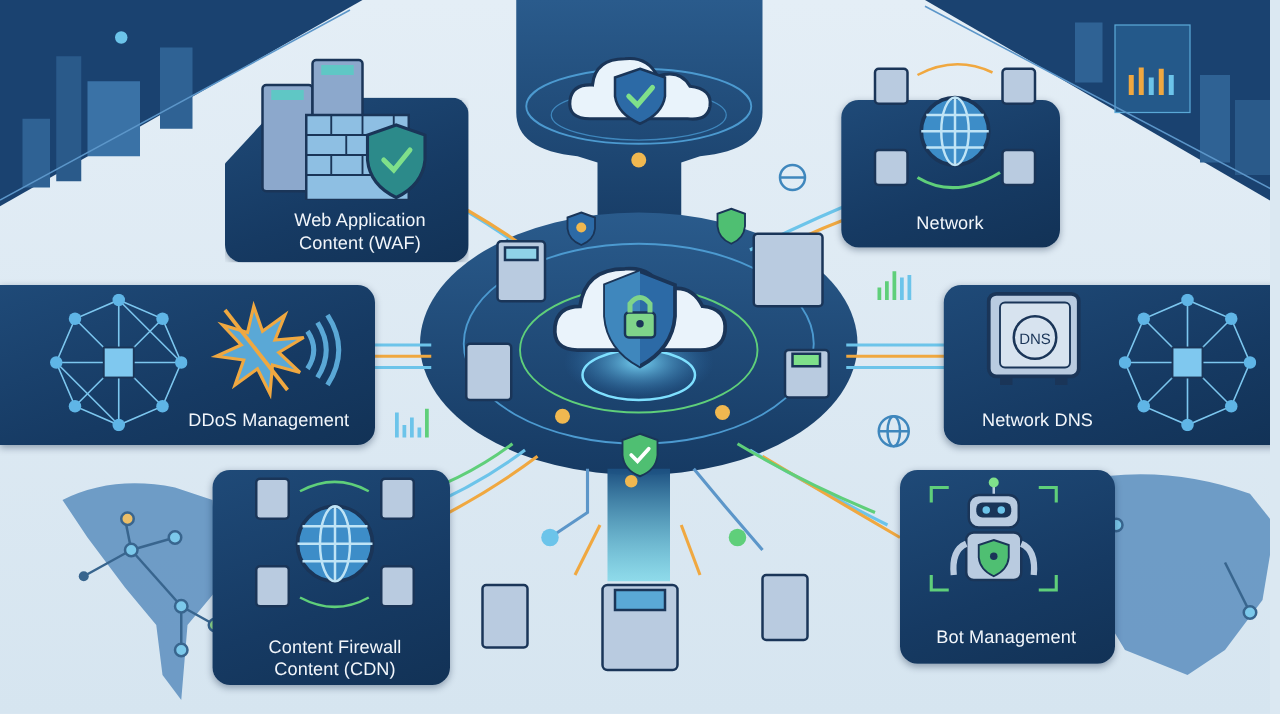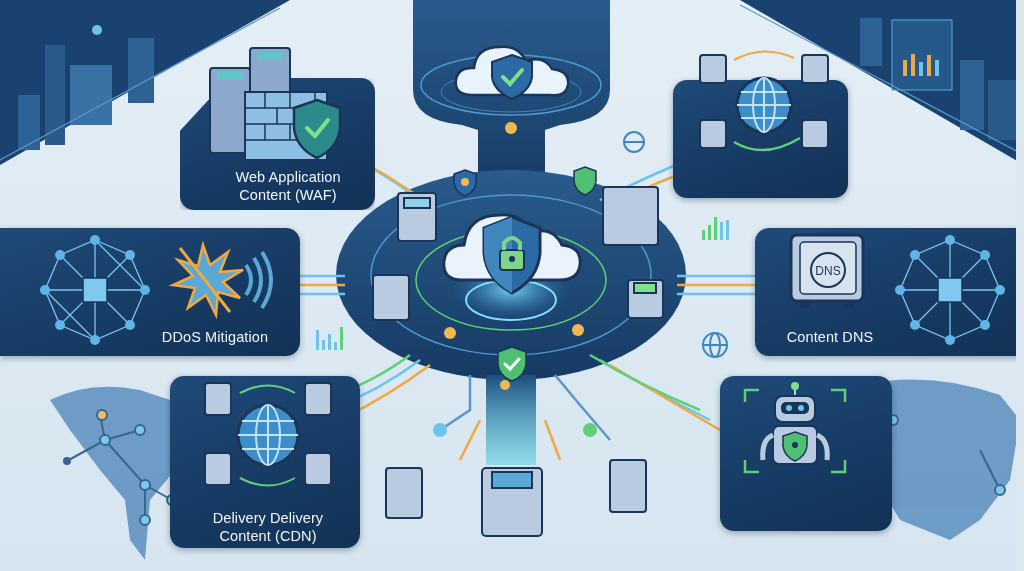--- a/index.html
+++ b/index.html
@@ -232,20 +232,21 @@
     <g fill="none" stroke="#bfe4f6" stroke-width="2">
       <ellipse cx="74" cy="55" rx="11" ry="27"></ellipse>
         <line x1="47" y1="55" x2="101" y2="55"></line>
       <line x1="51" y1="42" x2="97" y2="42"></line>
         <line x1="51" y1="68" x2="97" y2="68"></line>
         <line x1="74" y1="28" x2="74" y2="82"></line>
     </g>
     <path d="M44,92 Q74,110 110,88" fill="none" stroke="#5fcf7a" stroke-width="2.5"></path>
     <path d="M44,10 Q74,-6 104,8" fill="none" stroke="#f0a840" stroke-width="2"></path>
   </svg>
+  <div class="label" style="left:690px;top:170px;width:140px;">Network</div>
 
   <div class="panel" style="left:0;top:228px;width:300px;height:128px;border-radius:0 14px 14px 0;"></div>
   <svg class="abs" style="left:40px;top:235px" width="110" height="110" viewBox="0 0 110 110">
     <g stroke="#7cc6ee" stroke-width="1.3" fill="none">
       <polygon points="55,5 90,20 105,55 90,90 55,105 20,90 5,55 20,20"></polygon>
       <line x1="55" y1="5" x2="55" y2="105"></line>
         <line x1="5" y1="55" x2="105" y2="55"></line>
       <line x1="20" y1="20" x2="90" y2="90"></line>
         <line x1="90" y1="20" x2="20" y2="90"></line>
       <line x1="55" y1="5" x2="105" y2="55"></line>
@@ -263,21 +264,21 @@
       </g>
     <rect x="43" y="43" width="24" height="24" fill="#7fc8ef" stroke="#1a3558" stroke-width="1.5"></rect>
   </svg>
   <svg class="abs" style="left:168px;top:240px" width="110" height="80" viewBox="0 0 110 80">
     <polygon points="35,5 42,25 60,12 52,32 75,30 55,42 72,58 50,52 48,75 38,55 20,68 27,48 5,45 25,36 10,20 30,26" fill="#5aa8d6" stroke="#f0a840" stroke-width="2.5"></polygon>
     <line x1="12" y1="8" x2="62" y2="72" stroke="#f0a840" stroke-width="3"></line>
     <path d="M78,25 Q88,40 78,55" fill="none" stroke="#5aa8d6" stroke-width="4"></path>
     <path d="M86,18 Q100,40 86,62" fill="none" stroke="#5aa8d6" stroke-width="4"></path>
     <path d="M94,12 Q112,40 94,68" fill="none" stroke="#5aa8d6" stroke-width="4"></path>
   </svg>
-  <div class="label" style="left:145px;top:328px;width:140px;">DDoS Mitigation</div>
+  <div class="label" style="left:145px;top:328px;width:140px;">DDoS Management</div>
 
   <div class="panel" style="left:755px;top:228px;width:269px;height:128px;border-radius:14px 0 0 14px;"></div>
   <svg class="abs" style="left:788px;top:232px" width="80" height="78" viewBox="0 0 80 78">
     <rect x="3" y="3" width="72" height="66" rx="6" fill="#b9cbe0" stroke="#1a3558" stroke-width="3"></rect>
     <rect x="12" y="10" width="56" height="52" rx="4" fill="#d7e3ef" stroke="#1a3558" stroke-width="1.5"></rect>
     <circle cx="40" cy="38" r="17" fill="#d7e3ef" stroke="#1a3558" stroke-width="2"></circle>
     <text x="40" y="43" text-anchor="middle" font-family="Liberation Sans, sans-serif" font-size="12" fill="#1a3558">DNS</text>
     <rect x="12" y="70" width="10" height="6" fill="#1a3558"></rect>
       <rect x="56" y="70" width="10" height="6" fill="#1a3558"></rect>
   </svg>
@@ -294,21 +295,21 @@
         <circle cx="90" cy="20" r="5"></circle>
         <circle cx="105" cy="55" r="5"></circle>
         <circle cx="90" cy="90" r="5"></circle>
         <circle cx="55" cy="105" r="5"></circle>
         <circle cx="20" cy="90" r="5"></circle>
         <circle cx="5" cy="55" r="5"></circle>
         <circle cx="20" cy="20" r="5"></circle>
       </g>
     <rect x="43" y="43" width="24" height="24" fill="#7fc8ef" stroke="#1a3558" stroke-width="1.5"></rect>
   </svg>
-  <div class="label" style="left:775px;top:328px;width:110px;">Content DNS</div>
+  <div class="label" style="left:775px;top:328px;width:110px;">Network DNS</div>
 
   <div class="panel" style="left:170px;top:376px;width:190px;height:172px;"></div>
   <svg class="abs" style="left:195px;top:378px" width="150" height="115" viewBox="0 0 150 115">
     <g stroke="#1a3558" stroke-width="2" fill="#b9cbe0">
       <rect x="10" y="5" width="26" height="32" rx="3"></rect>
         <rect x="110" y="5" width="26" height="32" rx="3"></rect>
       <rect x="10" y="75" width="26" height="32" rx="3"></rect>
         <rect x="110" y="75" width="26" height="32" rx="3"></rect>
     </g>
     <circle cx="73" cy="57" r="30" fill="#3d8dc8" stroke="#1a3558" stroke-width="3"></circle>
@@ -316,21 +317,21 @@
       <ellipse cx="73" cy="57" rx="12" ry="30"></ellipse>
         <line x1="43" y1="57" x2="103" y2="57"></line>
       <line x1="47" y1="43" x2="99" y2="43"></line>
         <line x1="47" y1="71" x2="99" y2="71"></line>
         <line x1="73" y1="27" x2="73" y2="87"></line>
     </g>
     <path d="M45,15 Q73,0 100,15" fill="none" stroke="#5fcf7a" stroke-width="2"></path>
     <path d="M45,100 Q73,115 100,100" fill="none" stroke="#5fcf7a" stroke-width="2"></path>
   </svg>
   <div class="label" style="left:188px;top:509px;width:160px;">
-    <div>Delivery Delivery</div>
+    <div>Content Firewall</div>
     <div>Content (CDN)</div>
   </div>
 
   <div class="panel" style="left:720px;top:376px;width:172px;height:155px;"></div>
   <svg class="abs" style="left:735px;top:380px" width="120" height="100" viewBox="0 0 120 100">
     <g fill="none" stroke="#5fcf7a" stroke-width="2.5">
       <path d="M10,22 L10,10 L24,10"></path>
         <path d="M96,10 L110,10 L110,22"></path>
       <path d="M10,80 L10,92 L24,92"></path>
         <path d="M96,92 L110,92 L110,80"></path>
@@ -340,14 +341,15 @@
     <rect x="40" y="16" width="40" height="26" rx="8" fill="#b9cbe0" stroke="#1a3558" stroke-width="2"></rect>
     <rect x="46" y="22" width="28" height="12" rx="5" fill="#1a3558"></rect>
     <circle cx="54" cy="28" r="3" fill="#6cc4ea"></circle>
       <circle cx="66" cy="28" r="3" fill="#6cc4ea"></circle>
     <rect x="38" y="46" width="44" height="38" rx="6" fill="#b9cbe0" stroke="#1a3558" stroke-width="2"></rect>
     <path d="M60,52 L72,56 L72,66 Q71,76 60,81 Q49,76 48,66 L48,56 Z" fill="#4fbf72" stroke="#1a3558" stroke-width="1.5"></path>
     <circle cx="60" cy="65" r="3" fill="#1a3558"></circle>
     <path d="M38,55 Q26,60 28,80" fill="none" stroke="#b9cbe0" stroke-width="5"></path>
     <path d="M82,55 Q94,60 92,80" fill="none" stroke="#b9cbe0" stroke-width="5"></path>
   </svg>
+  <div class="label" style="left:735px;top:501px;width:140px;">Bot Management</div>
 
 </div>
 
 </body></html>

